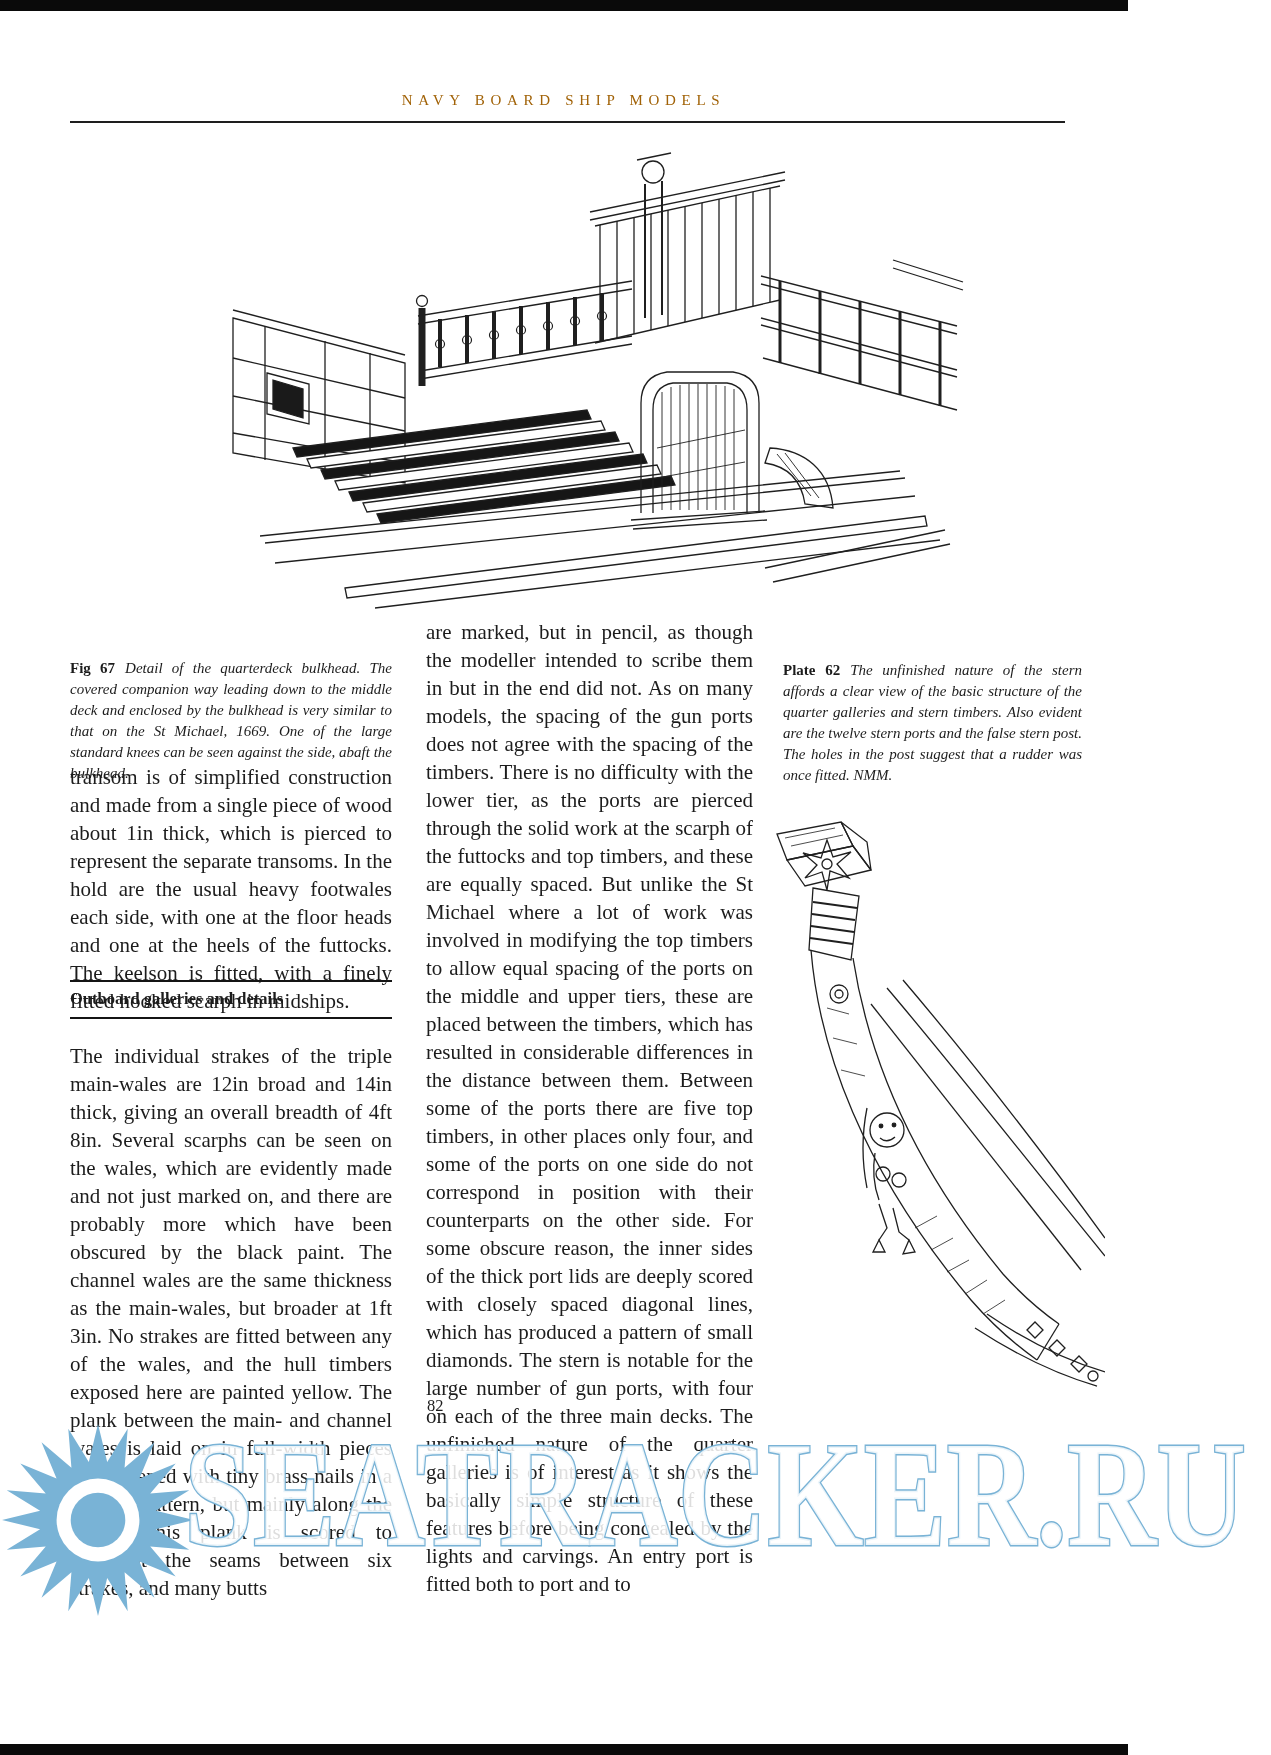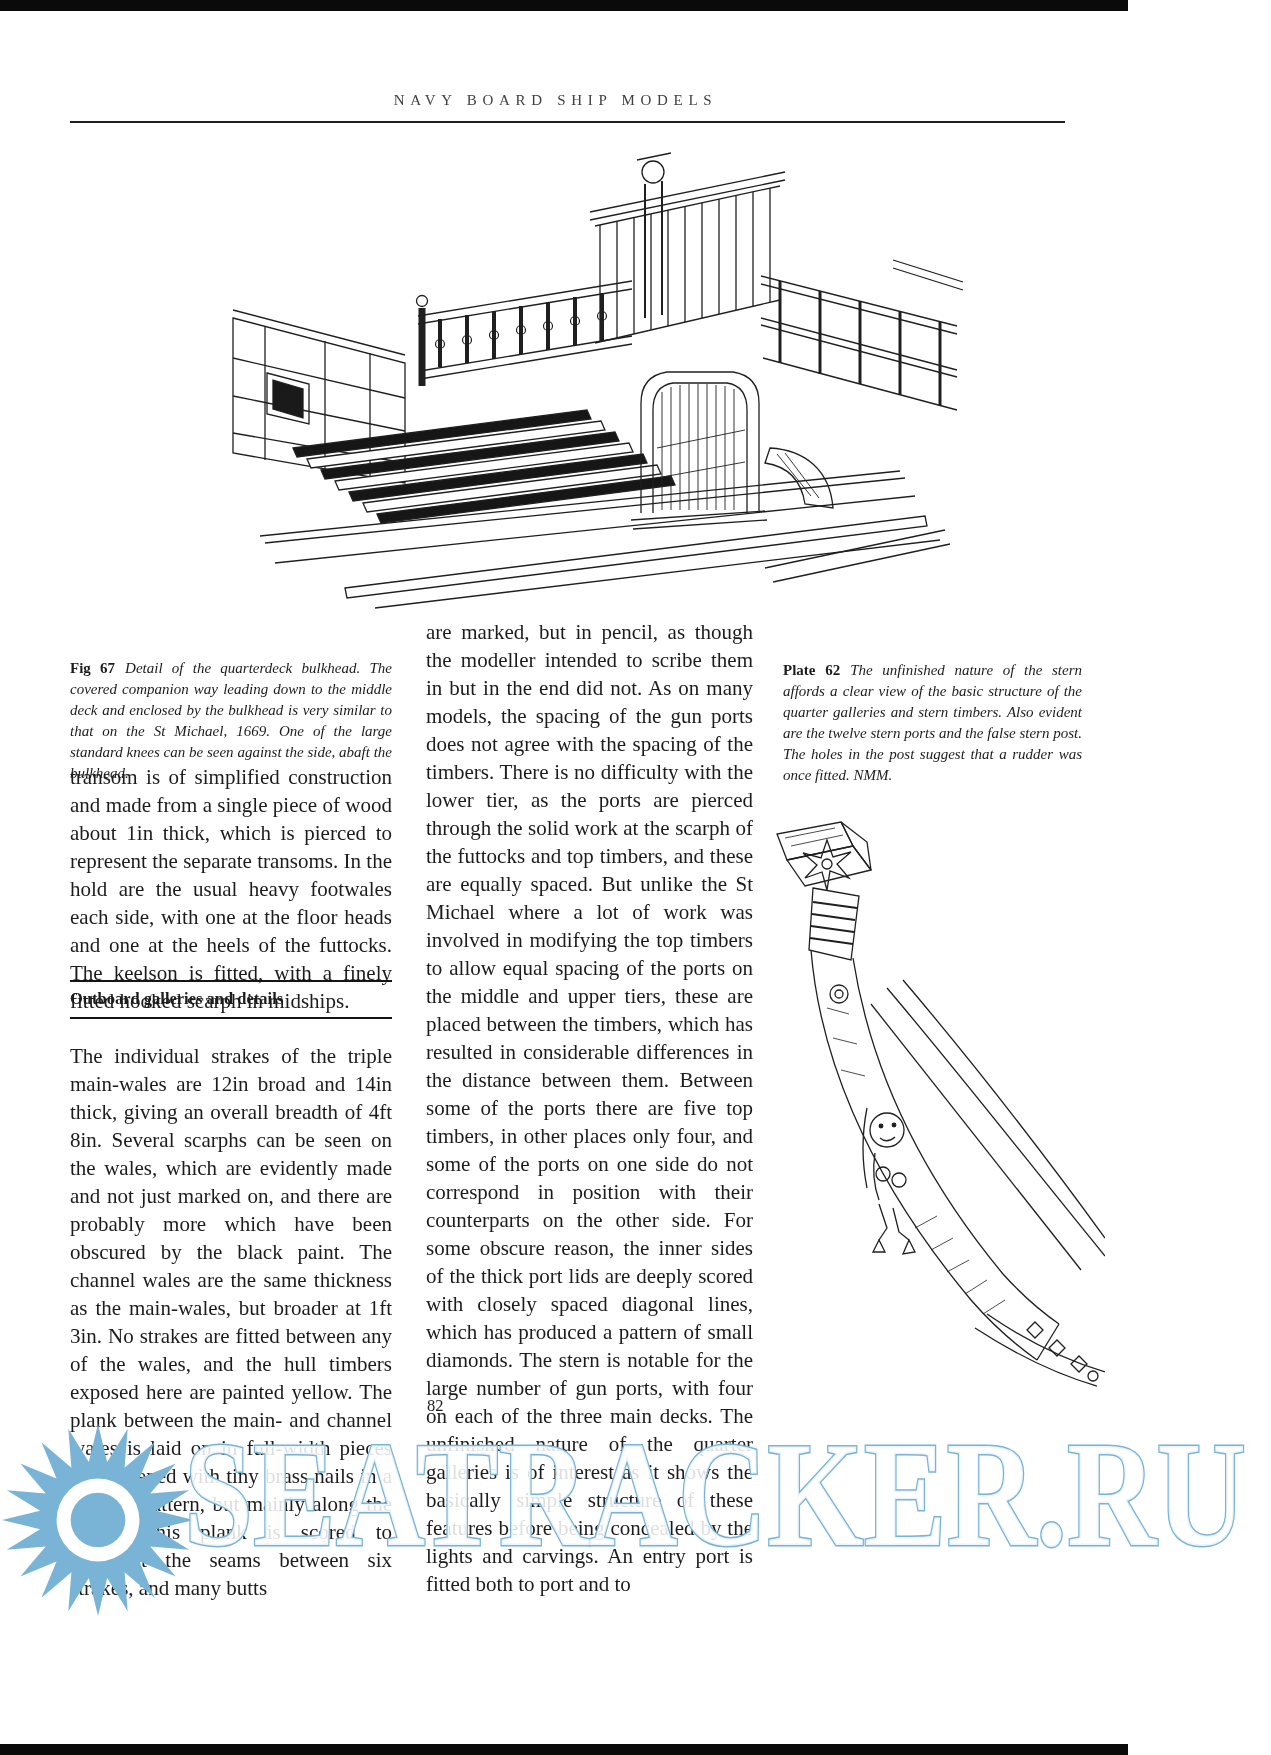--- a/index.html
+++ b/index.html
@@ -6,23 +6,23 @@
   .page{
     position:relative;
     width:1271px;height:1755px;
     background:#ffffff;
     font-family:"Liberation Serif", serif;
     color:#1c1c1c;
     overflow:hidden;
   }
   .scanbar{position:absolute;left:0;width:1128px;height:11px;background:#0a0a0a;}
   .running-head{
-    position:absolute;left:58px;top:92px;width:995px;
+    position:absolute;left:66px;top:92px;width:995px;
     text-align:center;font-size:15px;letter-spacing:0.38em;
-    color:#404040;
+    color:#a16207;
   }
   .head-rule{position:absolute;left:70px;top:121px;width:995px;height:2px;background:#1e1e1e;}
   .col{position:absolute;text-align:justify;font-size:21px;line-height:28px;}
   .caption{font-style:italic;font-size:15px;line-height:21px;text-align:justify;margin-top:40px;}
   .caption .cap-label{font-style:normal;font-weight:bold;margin-right:10px;}
   .section-heading{
     position:absolute;left:70px;top:980px;width:322px;
     border-top:2px solid #141414;border-bottom:2px solid #141414;
     padding:7px 0 8px 0;
     font-weight:bold;font-size:16.5px;

